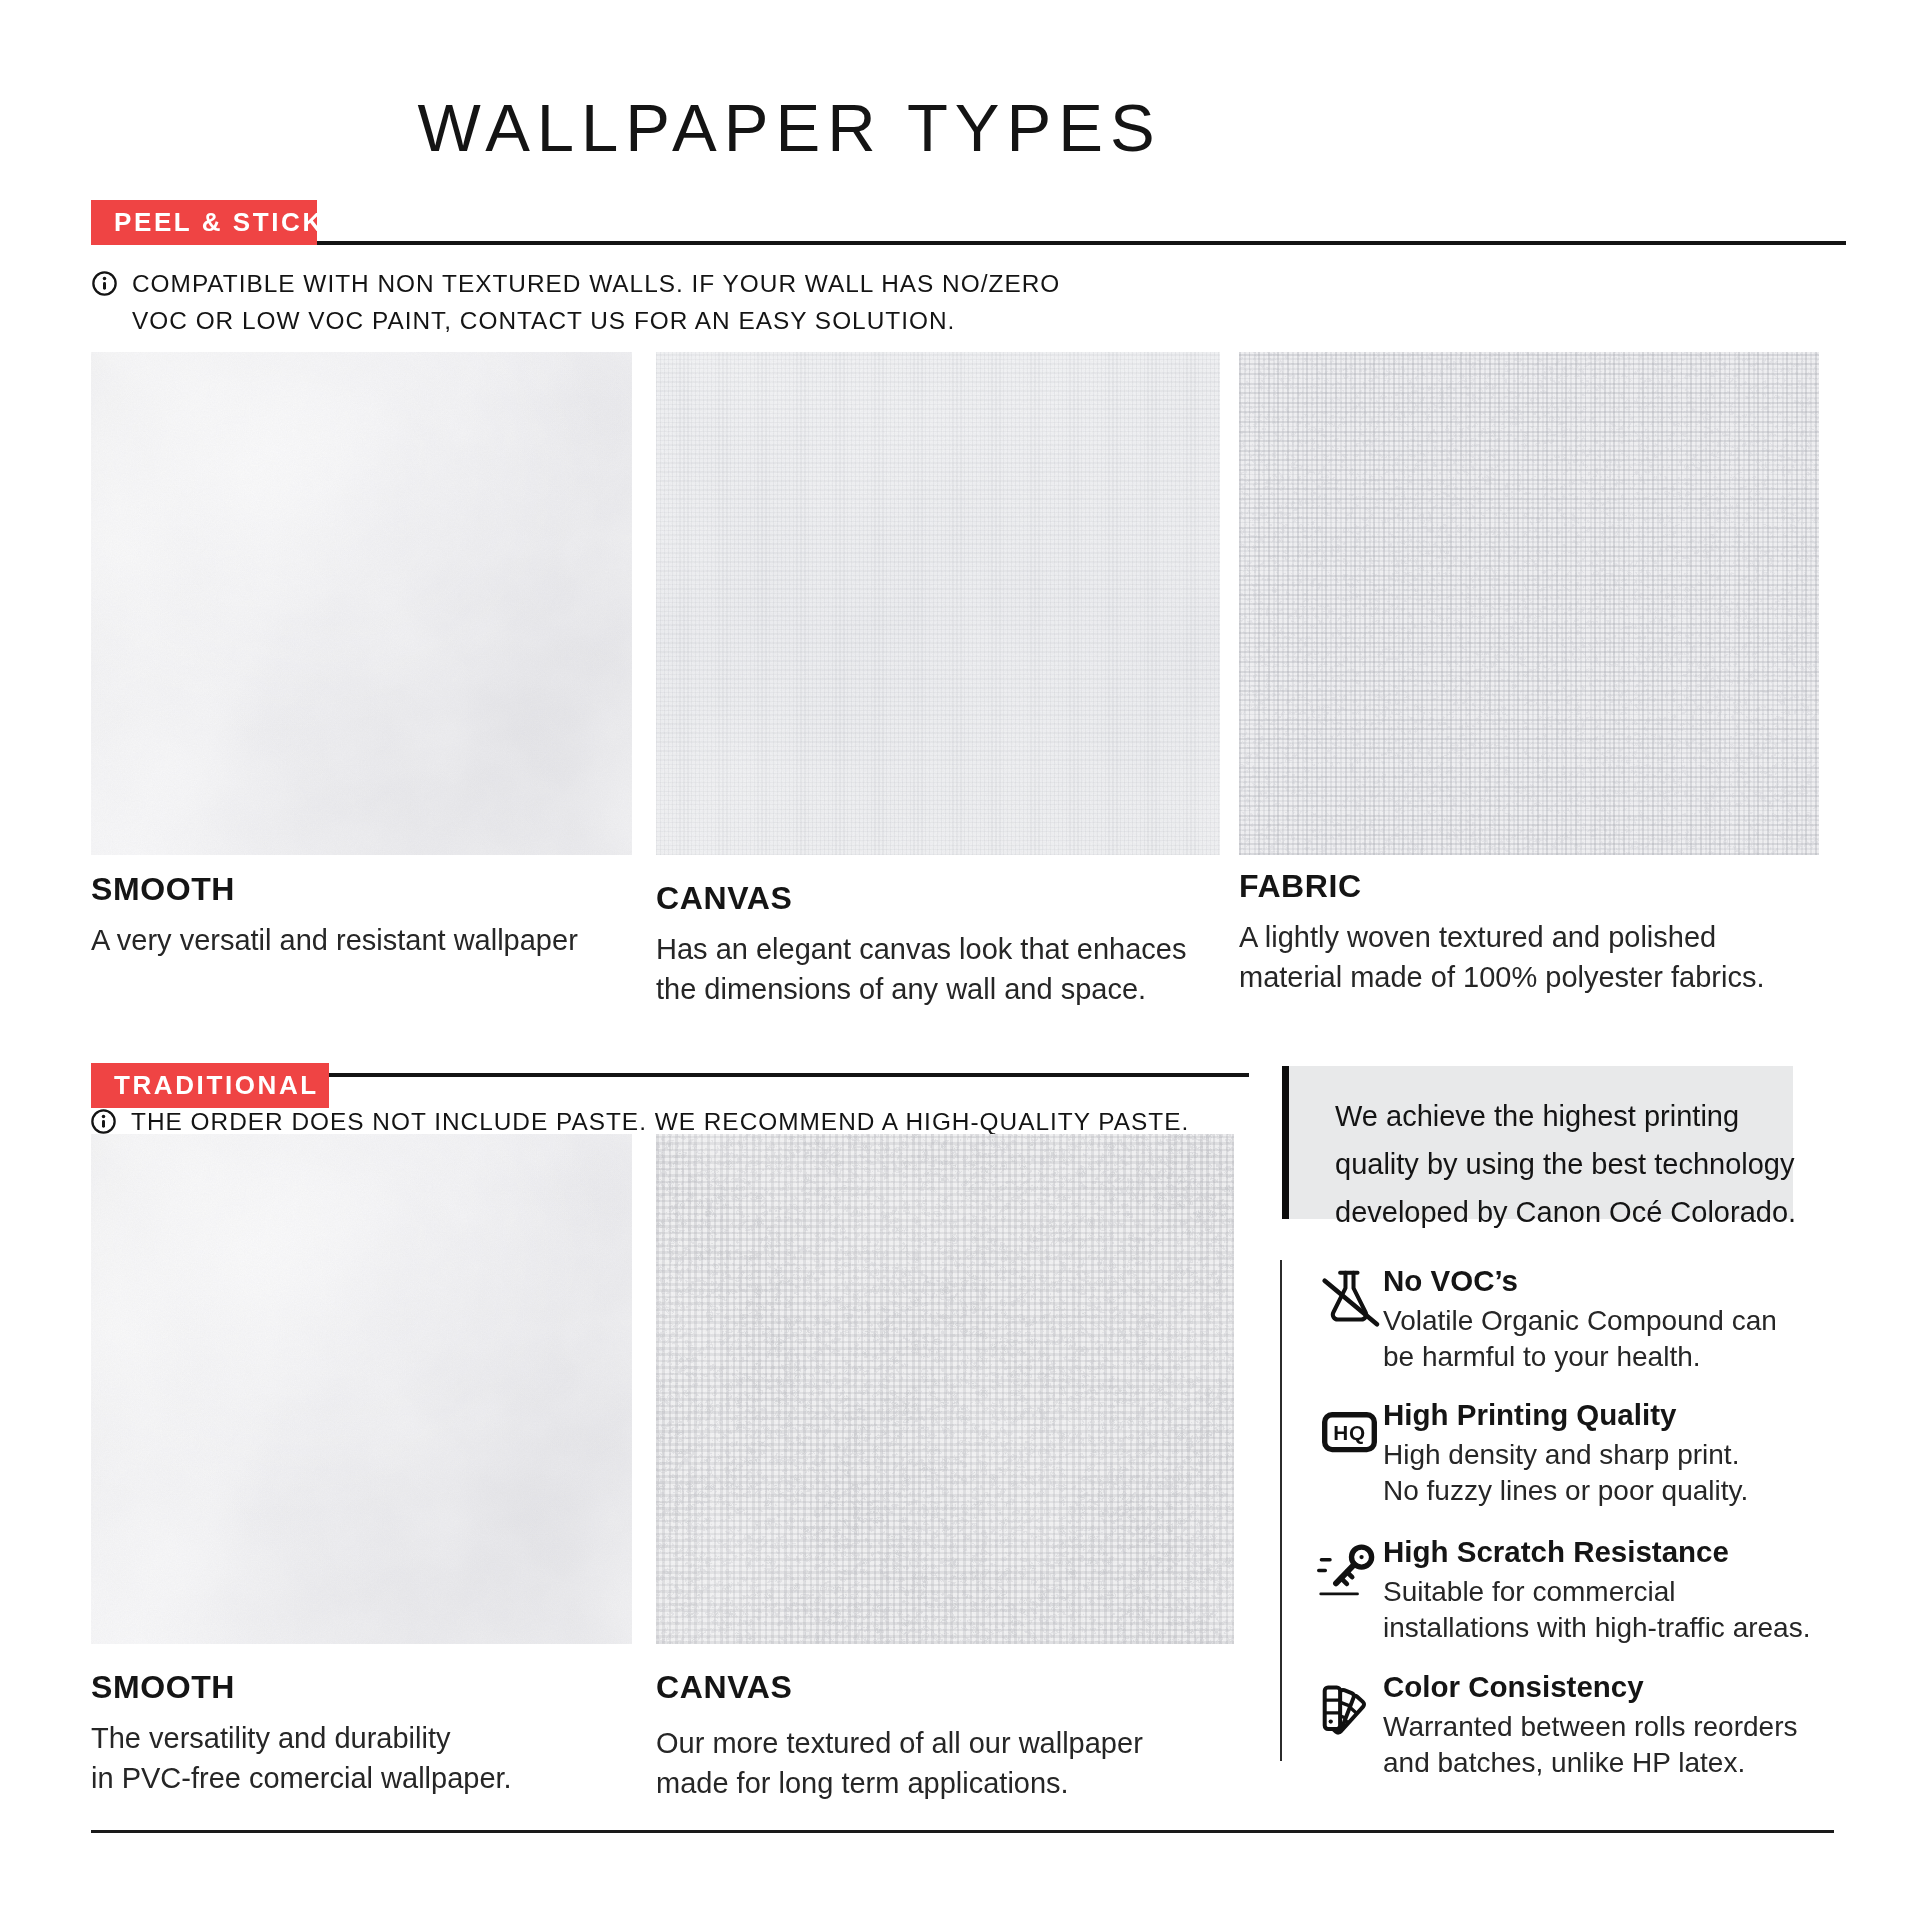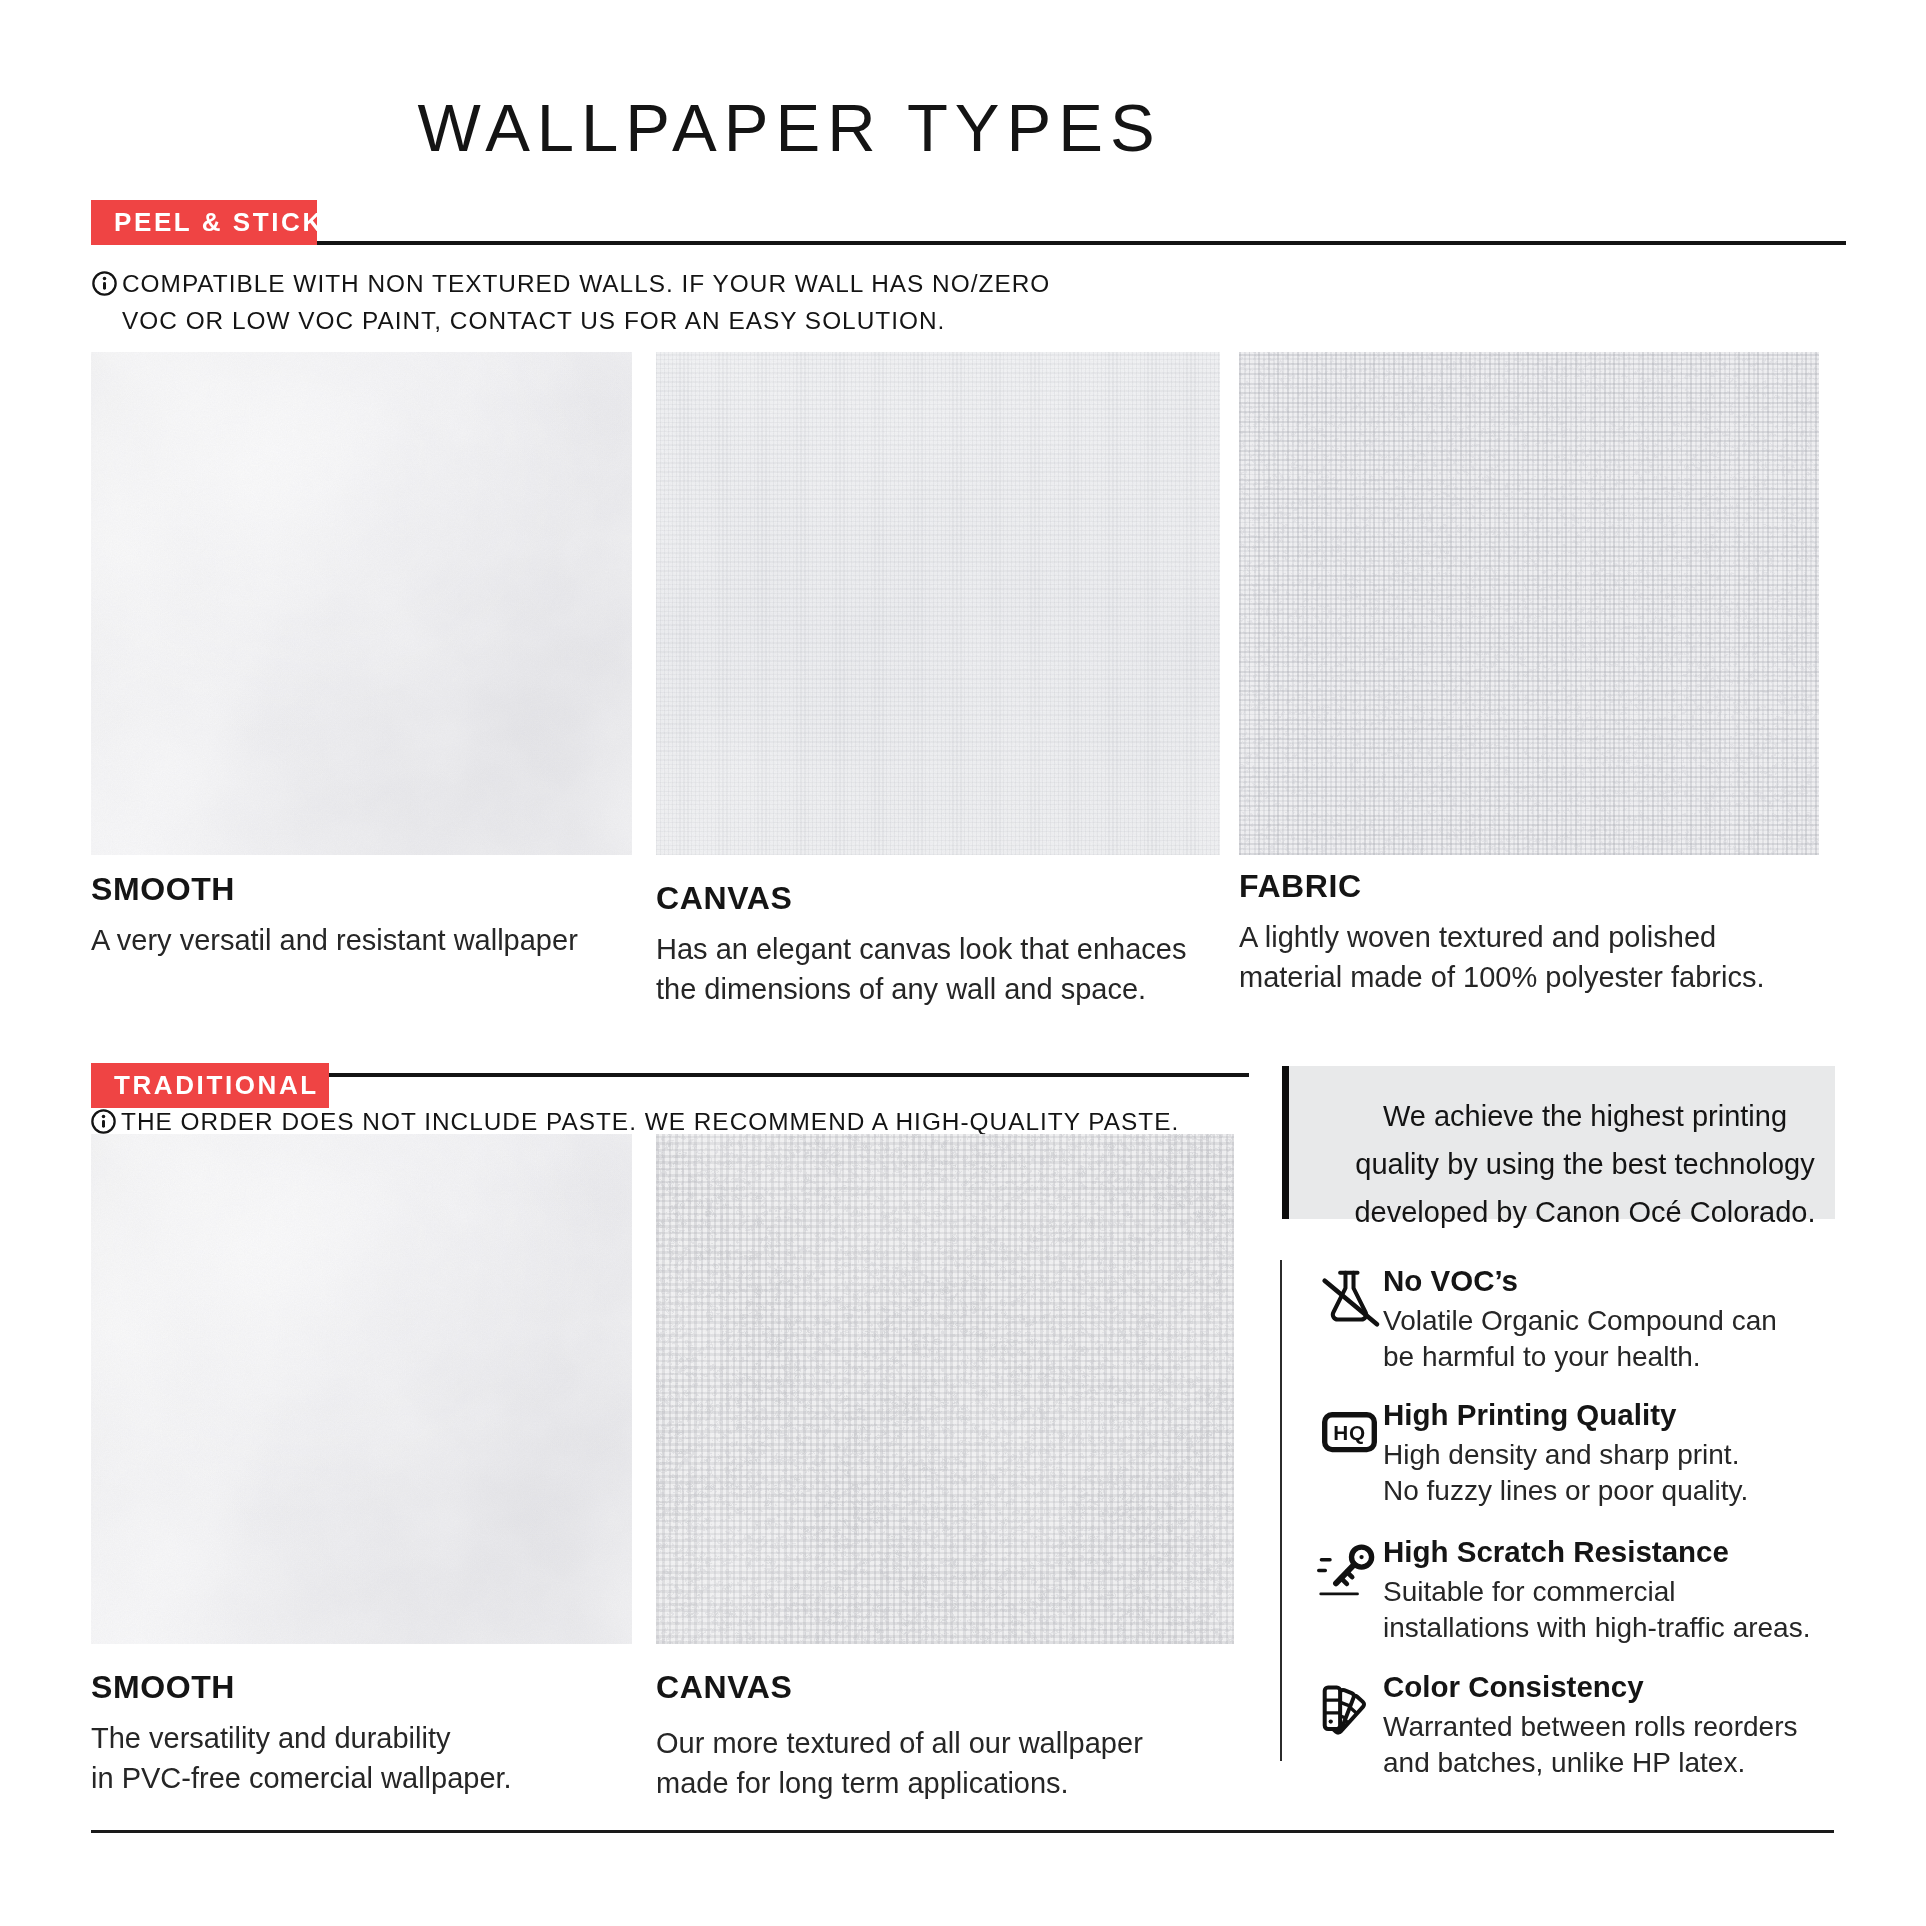--- a/index.html
+++ b/index.html
@@ -17,21 +17,21 @@
   }
 
   
   .sec-label{
     background:#ef4444;color:#ffffff;display:flex;align-items:center;
     font-size:26px;font-weight:700;letter-spacing:2.6px;padding-left:23px;box-sizing:border-box;
   }
   .sec-line{background:#141414;height:3.9px;}
 
   
-  .note{display:flex;gap:4px;align-items:flex-start;}
+  .note{display:flex;gap:14px;align-items:flex-start;}
   .note-text{font-size:24.4px;line-height:37px;letter-spacing:1px;color:#141414;}
   .info-icon{flex:0 0 auto;margin-top:5.1px;}
 
   
   .tile{position:absolute;overflow:hidden;}
   .ovl{position:absolute;left:0;top:0;width:100%;height:100%;display:block;}
   .tex-smooth{
     background:
       radial-gradient(578px 449px at 30% 22%, rgba(255,255,255,0.60), rgba(255,255,255,0) 62%),
       radial-gradient(706px 546px at 78% 72%, rgba(208,208,214,0.38), rgba(255,255,255,0) 65%),
@@ -204,21 +204,21 @@
     <div class="cap-body nowrap" style="margin-top:11.6px;">The versatility and durability</div>
     <div class="cap-body nowrap">in PVC-free comercial wallpaper.</div>
   </div>
   <div class="abs" style="left:656px;top:1669px;">
     <div class="cap-title nowrap">CANVAS</div>
     <div class="cap-body nowrap" style="margin-top:17px;">Our more textured of all our wallpaper</div>
     <div class="cap-body nowrap">made for long term applications.</div>
   </div>
 
   <div class="abs quality-bar" style="left:1282px;top:1066px;width:7.7px;height:153px;"></div>
-  <div class="abs quality-box" style="left:1289px;top:1066px;width:546px;height:153px;text-align:center;">
+  <div class="abs quality-box" style="left:1289px;top:1066px;width:504px;height:153px;">
     <div class="nowrap">We achieve the highest printing</div>
     <div class="nowrap">quality by using the best technology</div>
     <div class="nowrap">developed by Canon Océ Colorado.</div>
   </div>
 
   <div class="abs feat-vline" style="left:1280px;top:1260px;width:1.9px;height:501px;"></div>
 
   <div class="feat" style="top:1264px;">
     <svg class="feat-icon" width="67" height="67" viewBox="0 0 100 100">
       <path d="M36 13 H62" fill="none" stroke="#111" stroke-width="6" stroke-linecap="round"></path>

